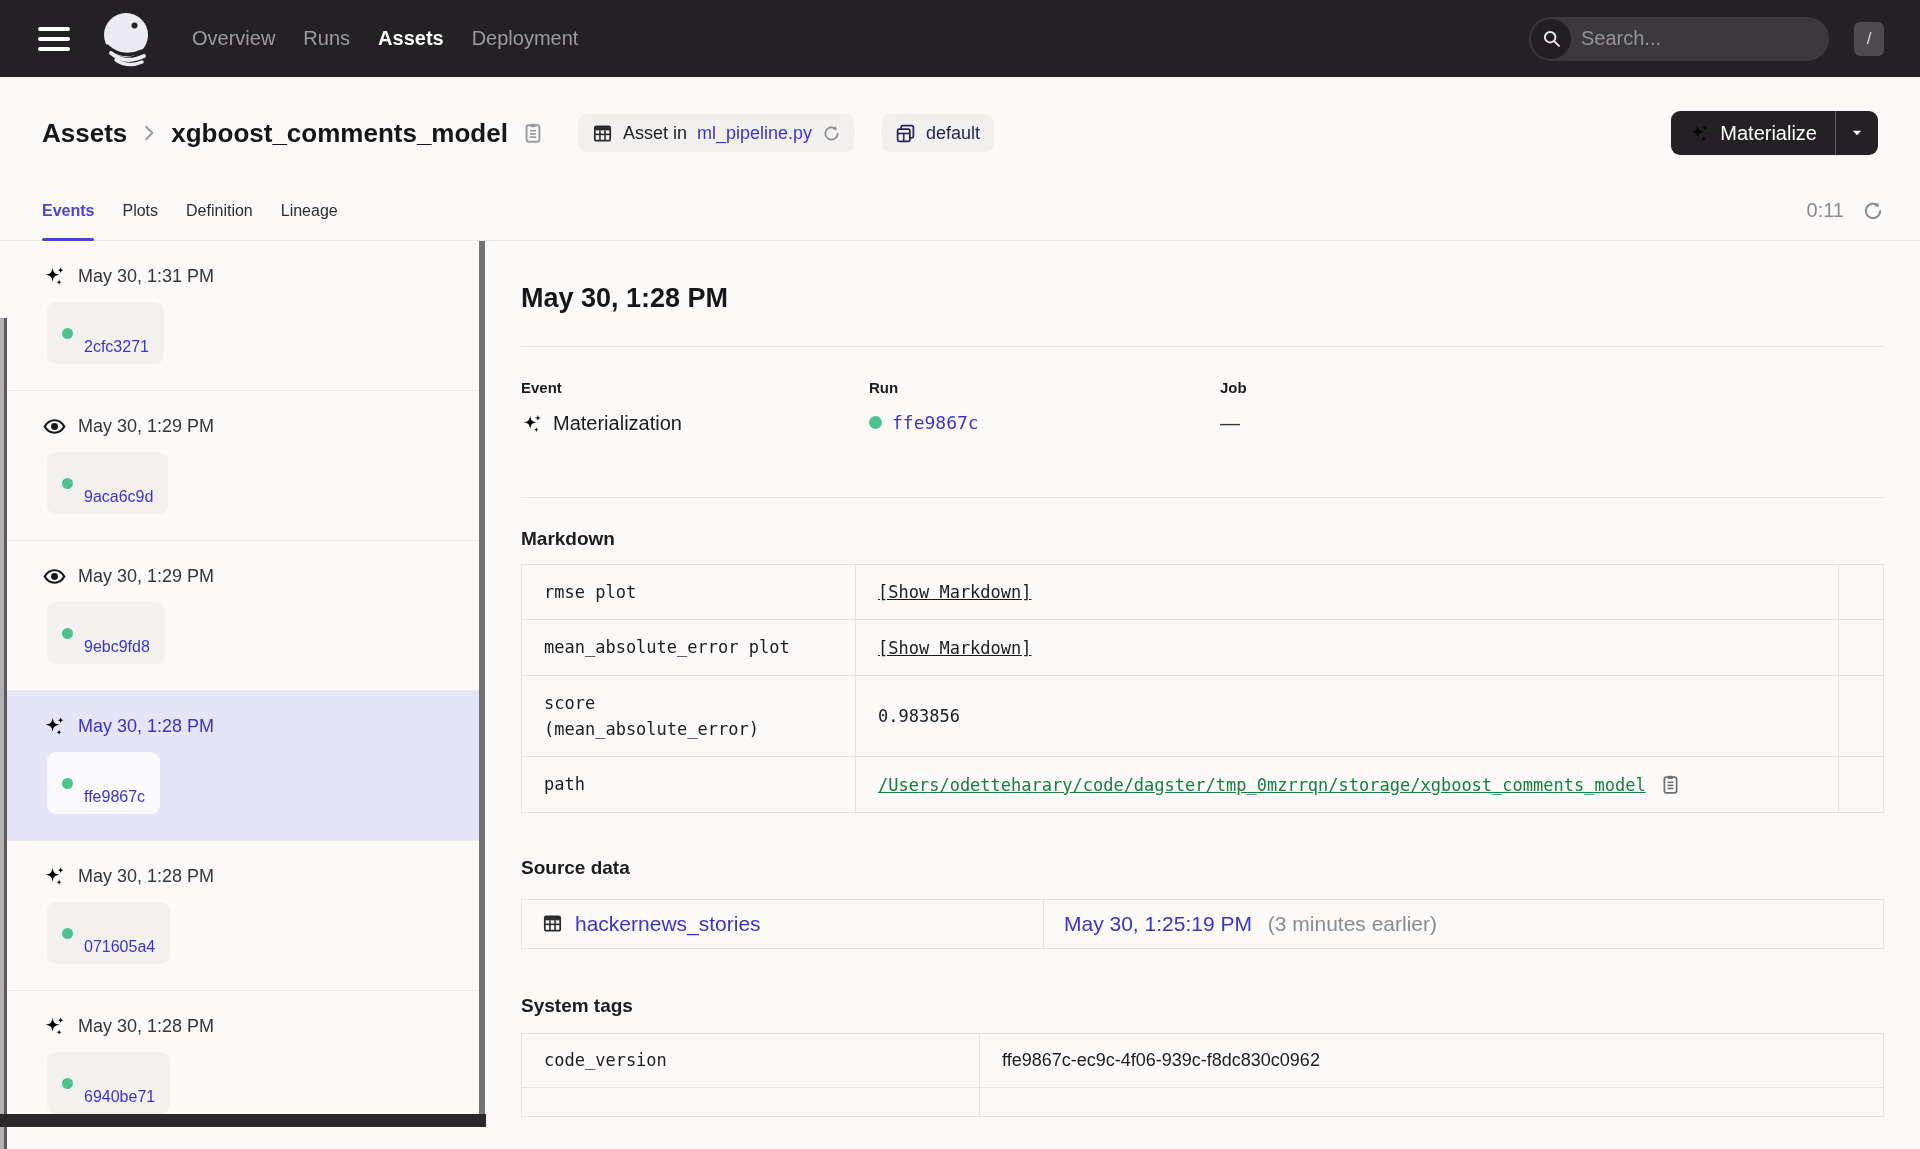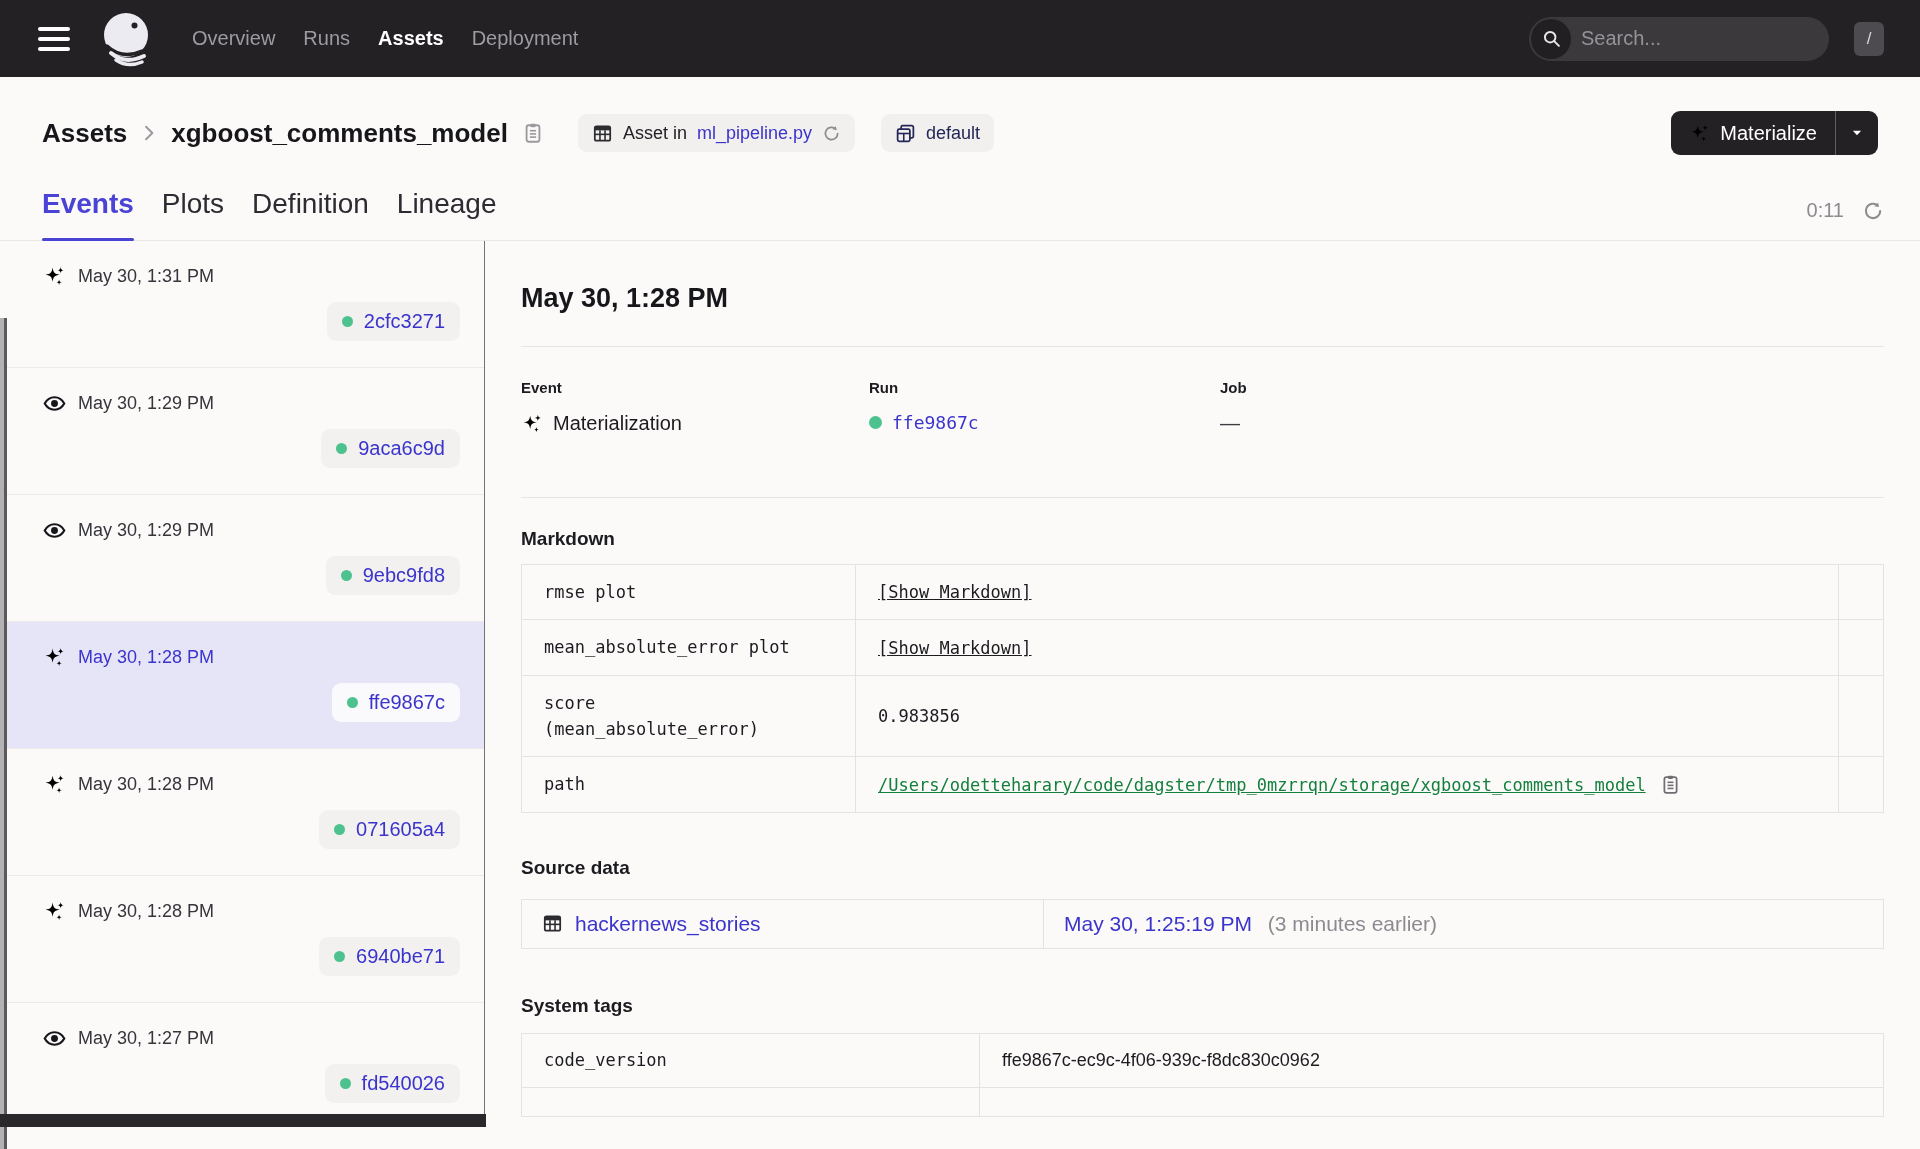--- a/index.html
+++ b/index.html
@@ -68,52 +68,52 @@
   .mat-btn .divider { width:1px; background:rgba(255,255,255,0.28); margin:0; }
   .mat-btn .caret { width:42px; display:flex; align-items:center; justify-content:center; }
   .mat-btn .caret svg { width:14px; height:14px; color:#FFF; }
 
   
   .tabbar {
     margin-top:26px; height:60px; border-bottom:1px solid #E9E7E6;
     display:flex; align-items:flex-end; padding:0 36px 0 42px; position:relative;
   }
   .tabs { display:flex; gap:28px; }
-  .tab { font-size:28px; color:#2B2B31; font-weight:500; padding-bottom:20px; position:relative; cursor:pointer; }
+  .tab { font-size:16px; color:#2B2B31; font-weight:500; padding-bottom:20px; position:relative; cursor:pointer; }
   .tab.active { color:#4B43D6; font-weight:600; }
   .tab.active::after {
     content:""; position:absolute; left:0; right:0; bottom:-1px; height:3px; background:#4B43D6; border-radius:2px;
   }
   .tabbar-right { margin-left:auto; display:flex; align-items:center; gap:18px; padding-bottom:18px; }
   .timer { font-size:20px; color:#8C8B90; }
   .timer-refresh { width:22px; height:22px; color:#8C8B90; cursor:pointer; }
 
   
   .content { display:flex; height:886px; position:relative; }
   .left-strip {
     position:absolute; left:0; top:77px; width:7px; height:1072px; z-index:20;
     background:linear-gradient(90deg,#B3B1B3 0 4px,#5B595C 4px 100%);
   }
   .bottom-bar {
     position:absolute; left:0; bottom:0; width:486px; height:13px; background:#2A282B; z-index:21;
   }
-  .sidebar { width:478px; flex:none; border-right:1px solid #737373; overflow:hidden; margin-left:7px;text-align:right; }
+  .sidebar { width:478px; flex:none; border-right:6px solid #737373; overflow:hidden; margin-left:7px; }
   .event-item { padding:24px 24px 26px 36px; border-bottom:1px solid #ECEAE8; cursor:pointer; }
   .event-item.selected { background:#E6E5F7; }
   .ev-head { display:flex; align-items:center; gap:12px; }
   .ev-icon { width:23px; height:23px; color:#17171B; flex:none; }
   .ev-time { font-size:18px; color:#35353B; font-weight:500; }
   .event-item.selected .ev-time { color:#3B34CC; }
   .run-pill {
     margin:14px 0 0 4px; display:inline-flex; align-items:center; gap:11px;
     background:#F2F1F0; border-radius:9px; padding:8px 15px;
   }
   .event-item.selected .run-pill { background:#FAF9FC; }
   .run-dot { width:11px; height:11px; border-radius:50%; background:#4DC28E; flex:none; }
-  .run-id { font-size:20px; color:#3B34CC; }
+  .run-id { font-size:16px; color:#3B34CC;margin-top:28px; }
 
   .main { flex:1; padding:0 36px; overflow:hidden; }
   .detail-title { margin-top:42px; font-size:27px; font-weight:700; color:#17171B; }
   .hr { border:none; border-top:1px solid #E7E5E4; margin-top:32px; }
   .event-grid { margin-top:32px; display:grid; grid-template-columns:348px 351px 1fr; }
   .eg-label { font-size:15px; font-weight:700; color:#1B1B20; }
   .eg-value { margin-top:16px; display:flex; align-items:center; gap:10px; font-size:20px; color:#1B1B20; }
   .eg-value .spark { width:22px; height:22px; color:#17171B; }
   .eg-dot { width:13px; height:13px; border-radius:50%; background:#4DC28E; }
   .eg-run { font-size:18px; color:#3B34CC; cursor:pointer; }

